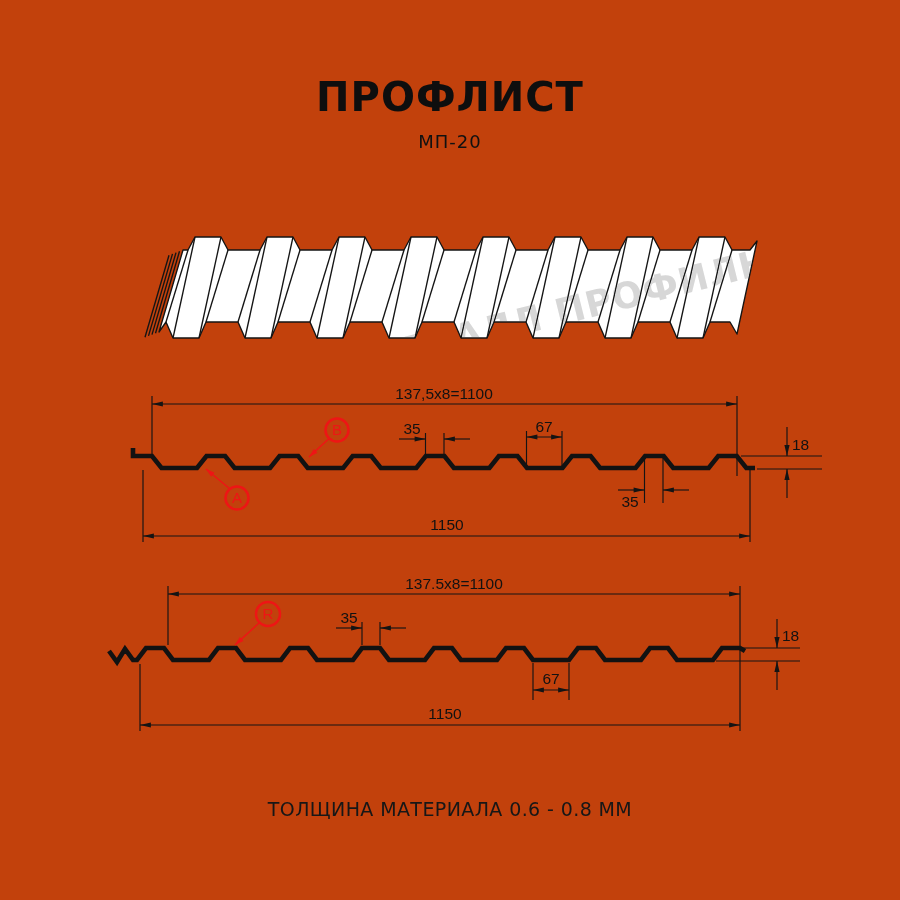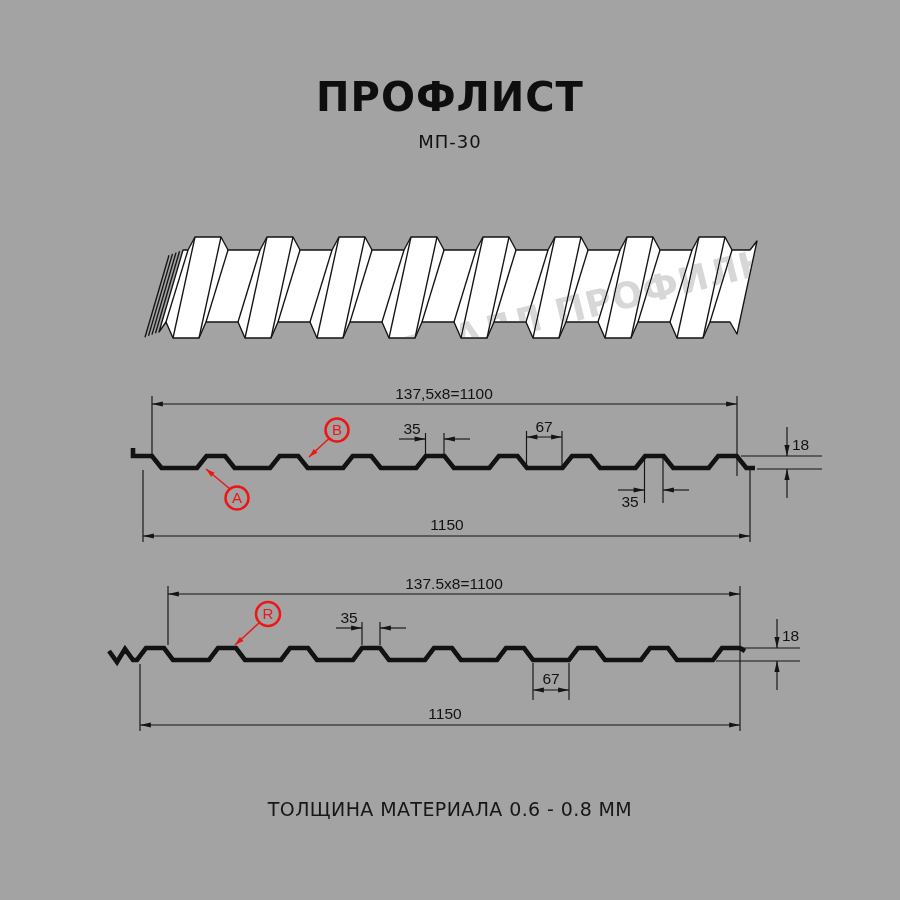--- a/index.html
+++ b/index.html
@@ -1,16 +1,16 @@
 <!DOCTYPE html>
 <html><head>
 <meta charset="utf-8">
 <style>
   html,body{margin:0;padding:0;background:#fff}
-  .page{position:relative;width:900px;height:900px;background:#a3a3a3;overflow:hidden;
+  .page{position:relative;width:900px;height:900px;background:#c2410c;overflow:hidden;
         font-family:"Liberation Sans",sans-serif}
   .title{position:absolute;top:74px;left:0;width:100%;text-align:center;
          font-family:"DejaVu Sans",sans-serif;font-weight:800;font-size:40px;
          letter-spacing:1px;color:#0e0e0e}
   .subtitle{position:absolute;top:131px;left:0;width:100%;text-align:center;
          font-family:"DejaVu Sans",sans-serif;font-weight:500;font-size:18px;
          letter-spacing:1px;color:#111}
   .note{position:absolute;top:798px;left:0;width:100%;text-align:center;
          font-family:"DejaVu Sans",sans-serif;font-weight:500;font-size:19px;
          letter-spacing:.4px;color:#171717}
@@ -26,21 +26,21 @@
   .redc{stroke:#ee1515;stroke-width:2.5;fill:none}
   text.rt{font-family:"Liberation Sans",sans-serif;font-size:15px;fill:#ee1515;text-anchor:middle}
   text.wmt{font-family:"DejaVu Sans",sans-serif;font-weight:700;letter-spacing:1px}
 </style>
 </head>
 <body>
 
 <div class="page">
 
   <div class="title">ПРОФЛИСТ</div>
-  <div class="subtitle">МП-30</div>
+  <div class="subtitle">МП-20</div>
 
   <svg class="layer" viewBox="0 0 900 900">
     <defs>
       <marker id="ab" markerUnits="userSpaceOnUse" markerWidth="12" markerHeight="7" refX="11.3" refY="3.5" orient="auto-start-reverse">
         <path d="M11.3,3.5 L0.4,0.9 L0.4,6.1 Z" fill="#141414"></path>
       </marker>
       <marker id="ar" markerUnits="userSpaceOnUse" markerWidth="10" markerHeight="7" refX="9.3" refY="3.5" orient="auto-start-reverse">
         <path d="M9.3,3.5 L0.3,0.8 L0.3,6.2 Z" fill="#ee1515"></path>
       </marker>
     </defs>

